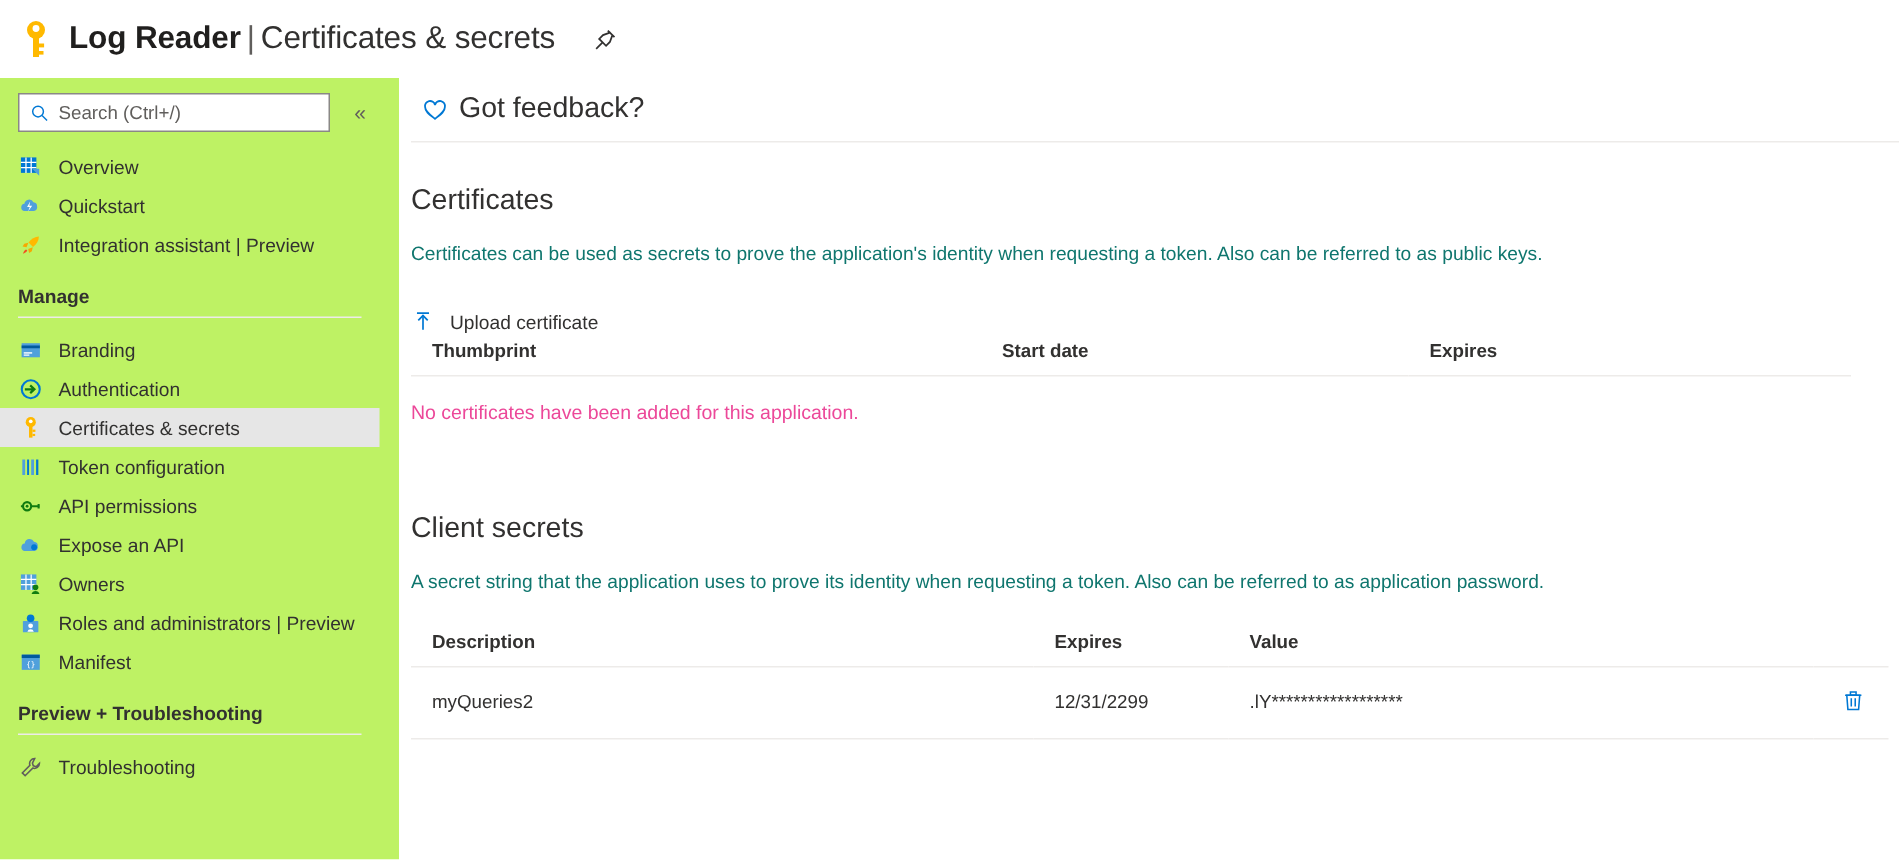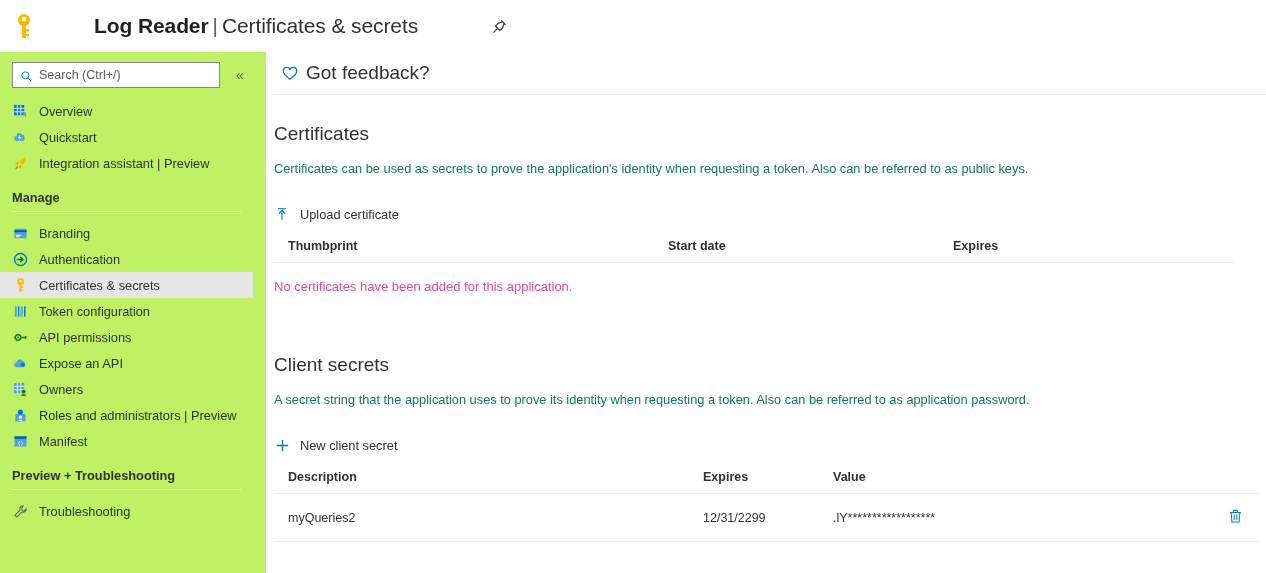--- a/index.html
+++ b/index.html
@@ -9,21 +9,21 @@
     background: #ffffff;
     font-family: "Liberation Sans", sans-serif;
     color: #323130;
     overflow: hidden;
   }
   #app { position: relative; width: 1266px; height: 573px; }
 
   
   .header {
     position: absolute; left: 0; top: 0; width: 1266px; height: 52px;
-    display: flex; align-items: center; gap: 48px;
+    display: flex; align-items: center;
   }
   .hdr-icon { margin-left: 12px; width: 24px; height: 28px; position: relative; }
   .key-glyph { display:block; width:24px; height:28px; }
   .hdr-title {
     margin-left: 10px;
     font-size: 21px;
     letter-spacing: -0.1px;
     white-space: nowrap;
   }
   .hdr-title .bold { font-weight: 700; color:#201f1e; }
@@ -122,21 +122,21 @@
   }
   .sec-desc { font-size: 12.8px; color:#0f766e; margin-bottom: 26px; }
 
   .action-link {
     display:inline-flex; align-items:center; cursor: pointer;
     font-size: 12.8px; color:#323130; height: 24px;
   }
   .action-ico { width:16px; height:16px; display:flex; align-items:center; justify-content:center; flex:none; }
   .action-label { margin-left: 10px; }
 
-  table.grid { border-collapse: collapse; table-layout: fixed; margin-top: 13px; }
+  table.grid { border-collapse: collapse; table-layout: fixed; }
   table.grid th {
     text-align: left; font-size: 12.5px; font-weight: 700; color:#323130;
     padding: 0 0 9px 14px; border-bottom: 1px solid #edebe9;
   }
   table.grid td {
     font-size: 12.5px; color:#323130; padding: 14px 0 14px 14px;
     border-bottom: 1px solid #edebe9;
   }
   .empty-msg { font-size: 13px; color:#ec4899; padding: 16px 0 0 0; }
 
@@ -397,28 +397,20 @@
             </tr>
           </thead>
         </table>
         <div class="empty-msg">No certificates have been added for this application.</div>
       </div>
 
       <div style="margin-top:60px;">
         <div class="sec-title">Client secrets</div>
         <div class="sec-desc">A secret string that the application uses to prove its identity when requesting a token. Also can be referred to as application password.</div>
 
-        <div class="action-link">
-          <span class="action-ico">
-            <svg width="15" height="15" viewBox="0 0 16 16">
-              <path d="M8 2 V14 M2 8 H14" stroke="#0078d4" stroke-width="1.4"></path>
-            </svg>
-          </span>
-          <span class="action-label">New client secret</span>
-        </div>
 
         <table class="grid" style="width:985px;">
           <thead>
             <tr>
               <th style="width:415px;">Description</th>
               <th style="width:130px;">Expires</th>
               <th style="width:390px;">Value</th>
               <th style="width:50px;"></th>
             </tr>
           </thead>

